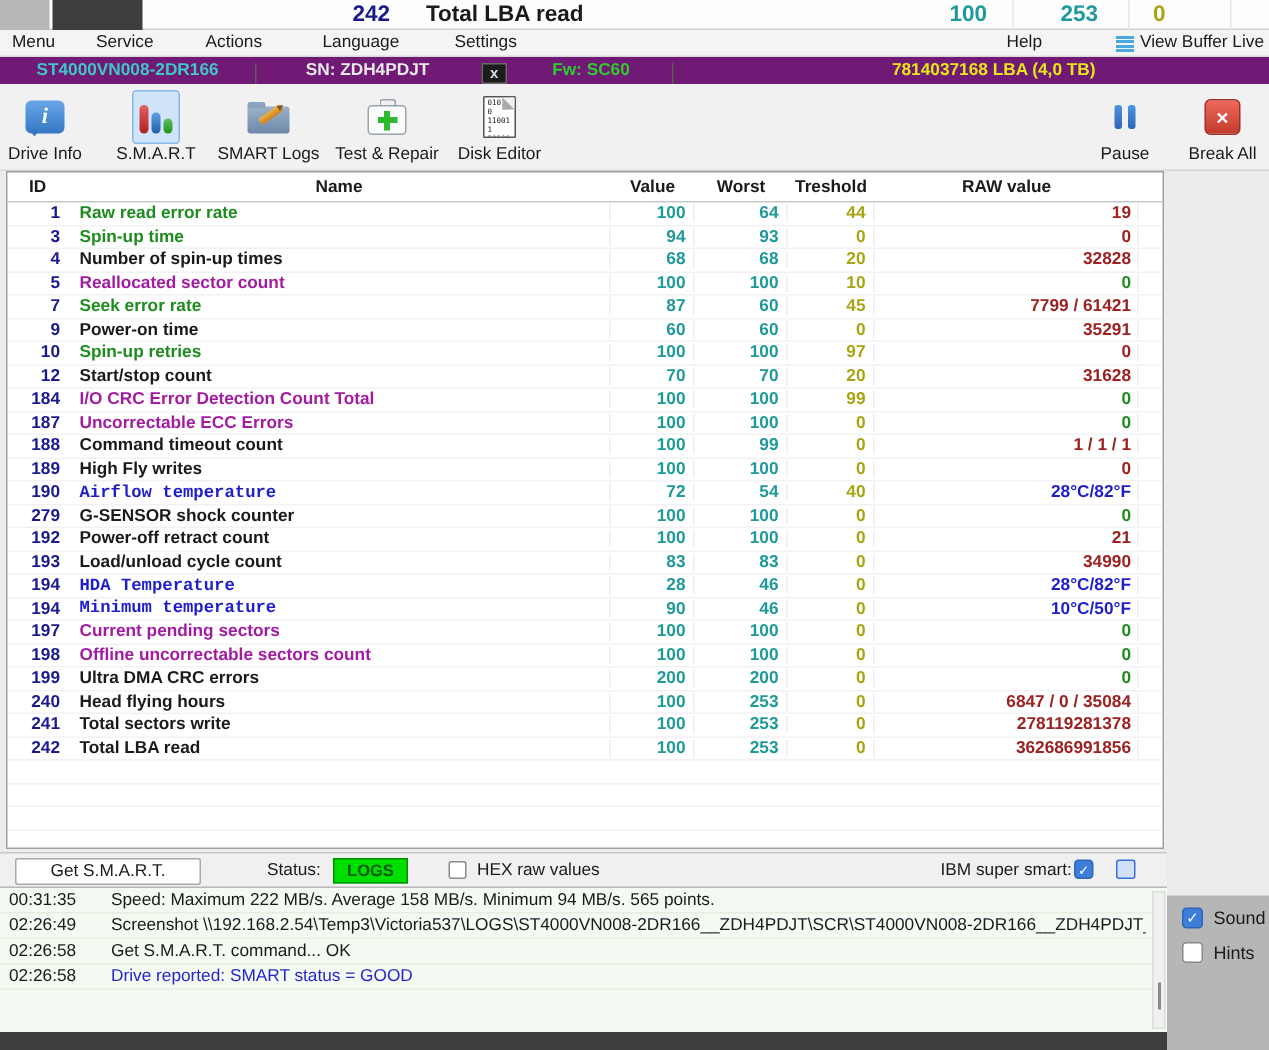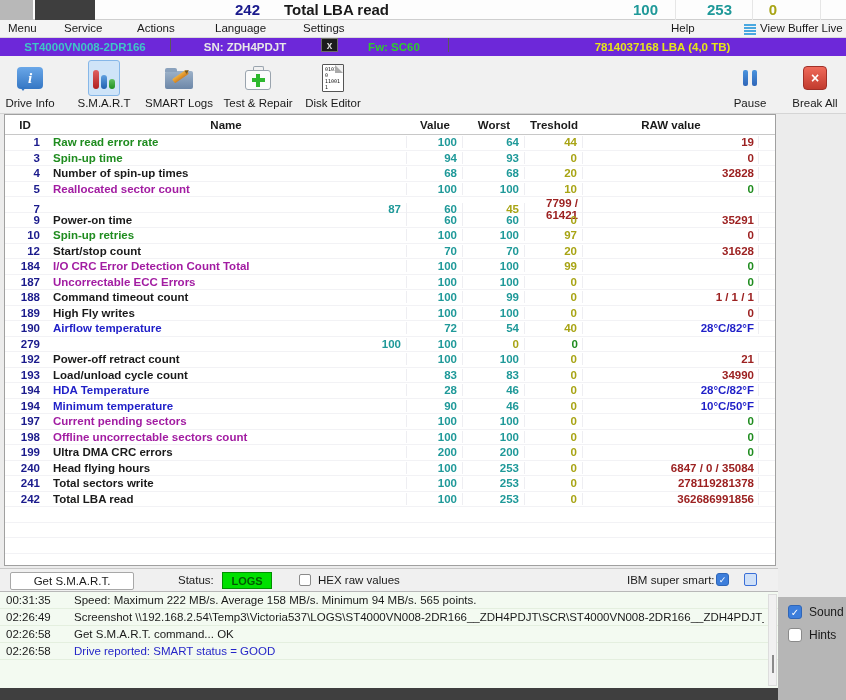--- a/index.html
+++ b/index.html
@@ -19,21 +19,21 @@
   .ts-line { position:absolute; top:0; width:1px; height:20px; background:#e6e6e6; }
 
   
   .menu-bar { position:absolute; left:0; top:20px; width:846px; height:18px; background:#f4f4f4; border-bottom:1px solid #d9d9d9; font-size:11.5px; color:#1a1a1a; }
   .menu-item { position:absolute; top:2px; cursor:default; }
   .vbl-icon { position:absolute; left:744px; top:4px; width:12px; height:11px;
     background:repeating-linear-gradient(to bottom,#4aa8e0 0 2px,transparent 2px 3px); }
   .vbl-label { position:absolute; left:760px; top:2px; }
 
   
-  .drive-bar { position:absolute; left:0; top:38px; width:846px; height:18px; background:#6d28d9; display:flex; align-items:flex-start; font-size:11.5px; font-weight:bold; }
+  .drive-bar { position:absolute; left:0; top:38px; width:846px; height:18px; background:#701a75; display:flex; align-items:flex-end; font-size:11.5px; font-weight:bold; }
   .db-cell { height:100%; display:flex; align-items:center; justify-content:center; }
   .db-model { width:170px; color:#3fc6c6; }
   .db-sep { width:1px; height:14px; background:#5a5a5a; }
   .db-sn { width:148px; color:#e8e8e8; }
   .db-x { width:17px; height:14px; margin:0 2px; border:1px solid #6a6a6a; color:#dddddd; font-size:10px; display:flex; align-items:center; justify-content:center; background:#1c1c1c; }
   .db-fw { width:108px; color:#2ecc2e; }
   .db-lba { flex:1; color:#e6e619; padding-left:30px; }
 
   
   .toolbar { position:absolute; left:0; top:56px; width:846px; height:58px; background:#f1f1f1; border-bottom:1px solid #d5d5d5; }
@@ -74,21 +74,21 @@
   .t-head { height:20px; border-bottom:1px solid #c8c8c8; color:#1a1a1a; }
   .t-head > div { padding:0 4px;text-align:center; }
   .t-row { height:15.5px; border-bottom:1px solid #f2f2f5; }
   .col-id { text-align:right; padding-right:5px; color:#1a1a8c; }
   .col-name { padding-left:8px; border-right:1px solid #eeeef2; overflow:hidden; white-space:nowrap; }
   .col-value,.col-worst,.col-tresh { text-align:right; padding-right:5px; border-right:1px solid #eeeef2; }
   .col-value,.col-worst { color:#1f9999; }
   .col-tresh { color:#a8a414; }
   .col-raw { text-align:right; padding-right:4px; border-right:1px solid #eeeef2; }
   .h-id { text-align:center; } .h-val,.h-worst,.h-tresh,.h-raw { text-align:right; }
-  .c-green { color:#1f8c1f; } .c-purple { color:#a21ca2; } .c-blue { color:#1f1fc8; } .c-black { color:#1a1a1a; }
+  .c-green { color:#1f8c1f; } .c-purple { color:#a21ca2; } .c-blue { color:#1f1fc8;font-family:Liberation Mono, monospace; } .c-black { color:#1a1a1a; }
   .r-red { color:#9c2121; } .r-green { color:#1f8c1f; } .r-blue { color:#1f1fc8; }
 
   
   .sidebar { position:absolute; left:778px; top:112px; width:68px; height:485px; background:#a8a8a8; font-size:11px; }
   .radio-row { position:absolute; left:10px; display:flex; align-items:center; gap:6px; color:#8a8a8a; }
   .radio { width:11px; height:11px; border-radius:50%; background:#e4e4e4; border:1px solid #8f8f8f; position:relative; }
   .radio.sel::after { content:""; position:absolute; left:2px; top:2px; width:5px; height:5px; border-radius:50%; background:#7a7a7a; }
   .led { position:absolute; left:8px; top:48px; width:22px; height:11px; background:#5f5f5f; border:1px solid #3a3a3a; box-shadow:inset 1px 1px 0 #777; }
   .side-btn { position:absolute; left:7px; width:54px; height:22px; background:#fff; border:1px solid #b0b0b0; border-radius:3px; font-size:12.5px; color:#1a1a1a; display:flex; align-items:center; justify-content:center; cursor:default; }
   .mini-btns { position:absolute; left:6px; top:372px; display:flex; gap:4px; }
@@ -258,20 +258,21 @@
       <div class="col-id">5</div>
       <div class="col-name c-purple">Reallocated sector count</div>
       <div class="col-value">100</div>
       <div class="col-worst">100</div>
       <div class="col-tresh">10</div>
       <div class="col-raw r-green">0</div>
       <div></div>
     </div>
         <div class="t-grid t-row">
       <div class="col-id">7</div>
+      <div class="col-name c-green">Seek error rate</div>
       <div class="col-value">87</div>
       <div class="col-worst">60</div>
       <div class="col-tresh">45</div>
       <div class="col-raw r-red">7799 / 61421</div>
       <div></div>
     </div>
         <div class="t-grid t-row">
       <div class="col-id">9</div>
       <div class="col-name c-black">Power-on time</div>
       <div class="col-value">60</div>
@@ -338,20 +339,21 @@
       <div class="col-id">190</div>
       <div class="col-name c-blue">Airflow temperature</div>
       <div class="col-value">72</div>
       <div class="col-worst">54</div>
       <div class="col-tresh">40</div>
       <div class="col-raw r-blue">28°C/82°F</div>
       <div></div>
     </div>
         <div class="t-grid t-row">
       <div class="col-id">279</div>
+      <div class="col-name c-black">G-SENSOR shock counter</div>
       <div class="col-value">100</div>
       <div class="col-worst">100</div>
       <div class="col-tresh">0</div>
       <div class="col-raw r-green">0</div>
       <div></div>
     </div>
         <div class="t-grid t-row">
       <div class="col-id">192</div>
       <div class="col-name c-black">Power-off retract count</div>
       <div class="col-value">100</div>

